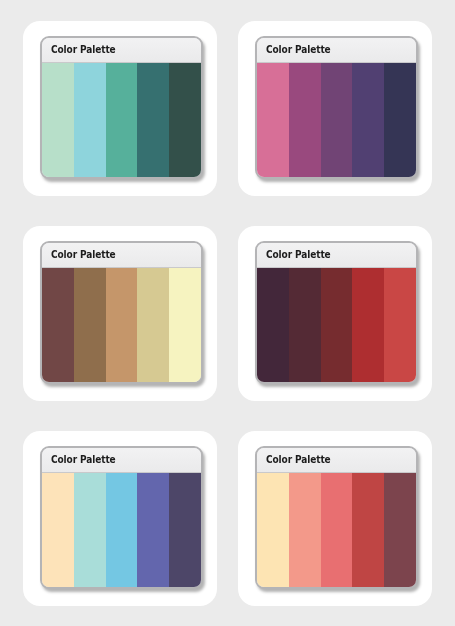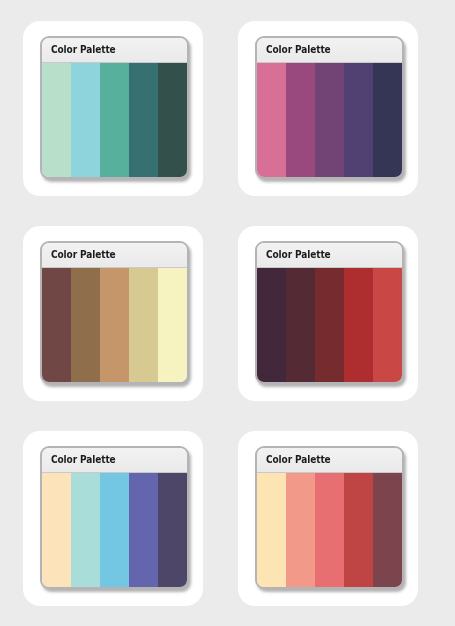--- a/index.html
+++ b/index.html
@@ -22,21 +22,21 @@
     grid-template-columns: repeat(2, 194px);
     grid-template-rows: repeat(3, 175px);
     justify-content: center;
     align-content: center;
     column-gap: 21px;
     row-gap: 30px;
   }
 
   
   .palette-card {
-    width: 180px;
+    width: 194px;
     height: 175px;
     background: #ffffff;
     border-radius: 17px;
     padding: 15px 14px 17px 17px;
     position: relative;
   }
 
   
   .palette-panel {
     width: 100%;

